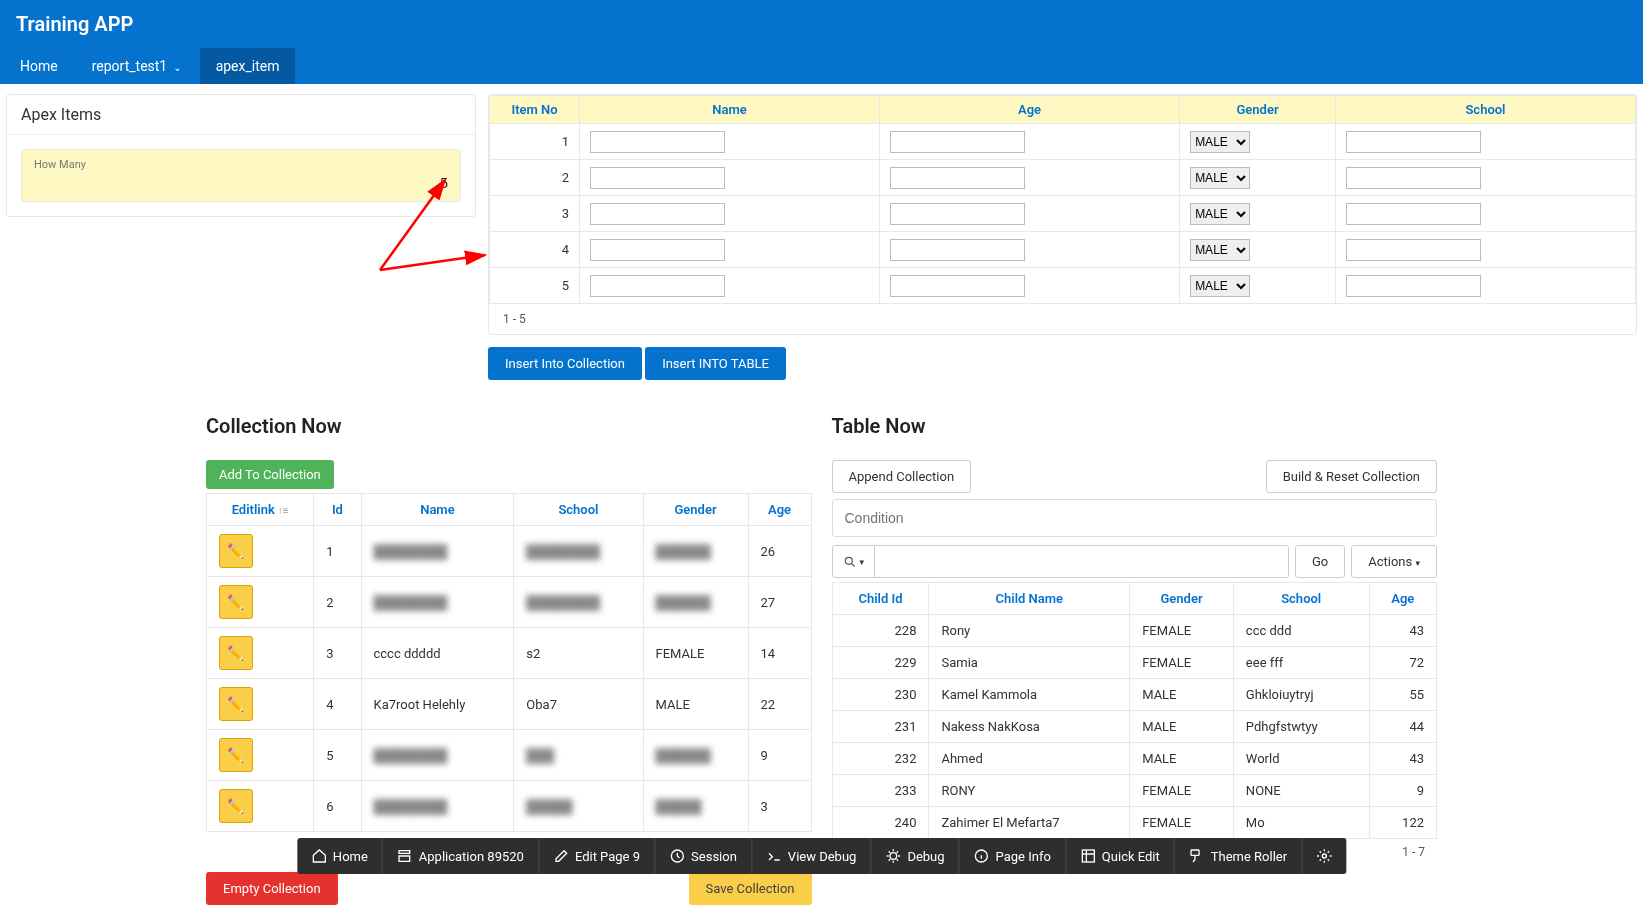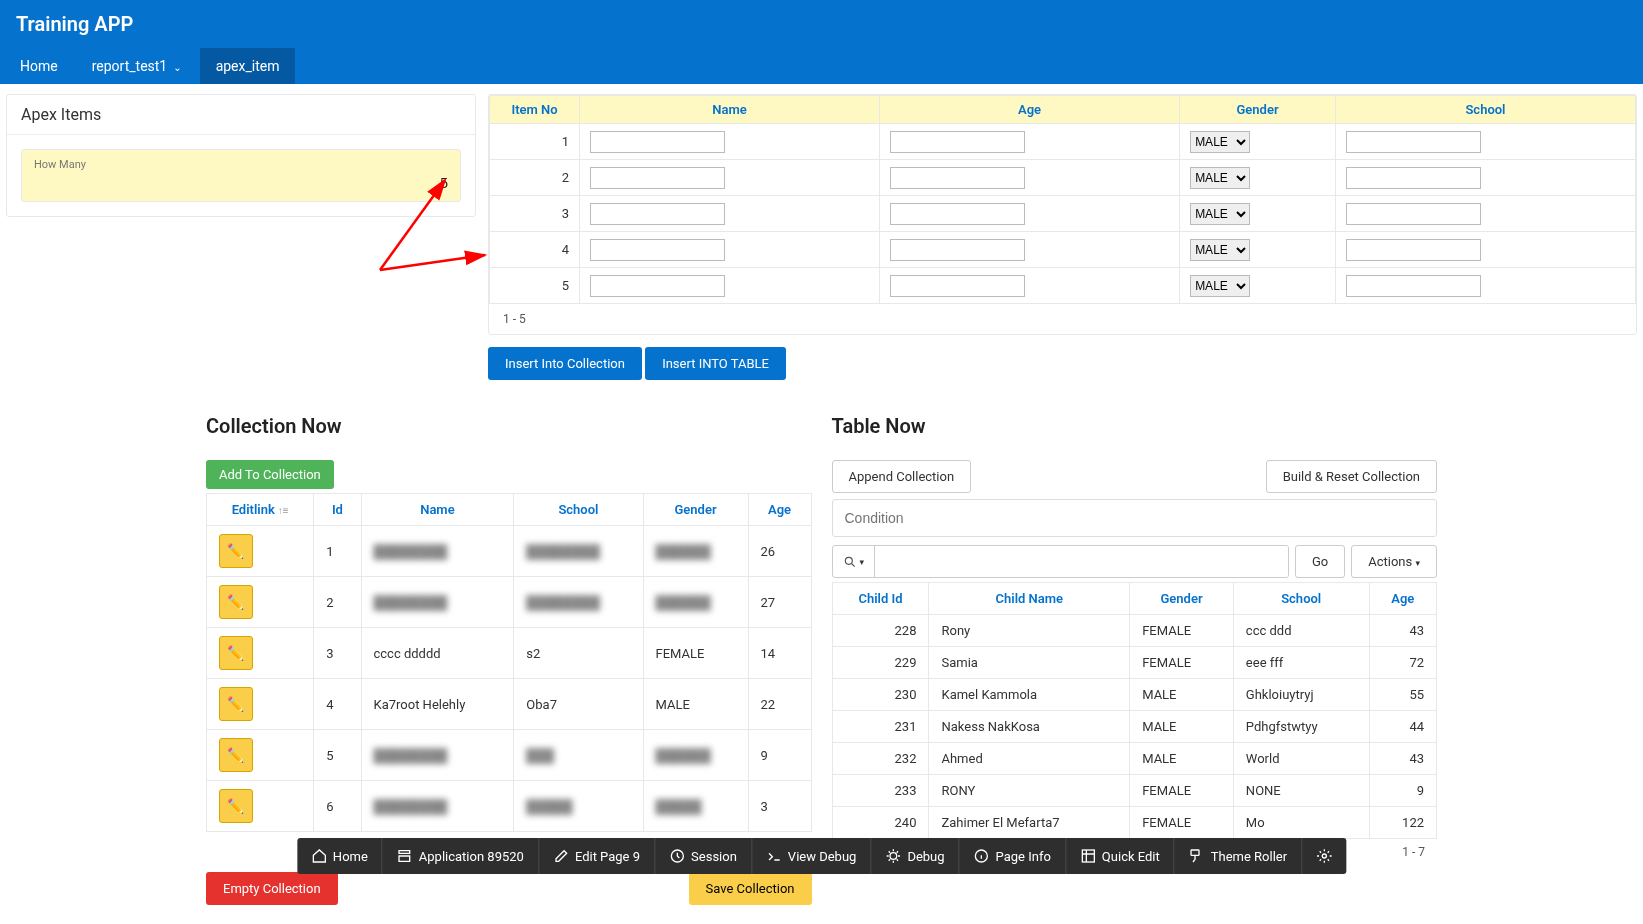--- a/index.html
+++ b/index.html
@@ -30,21 +30,21 @@
   .grid td:first-child { text-align: right; width: 90px; }
   .grid input[type=text] { width: 135px; height: 22px; border: 1px solid #bbb; }
   .grid select { width: 60px; height: 22px; border: 1px solid #bbb; font-size: 12px; }
   .grid td { height: 36px; }
   .grid-footer { text-align: left; padding: 8px 14px; color: #555; font-size: 12px; }
   .btnbar { padding: 12px 0 6px; }
   .btn { display: inline-block; padding: 8px 16px; border-radius: 3px; font-size: 13px; cursor: pointer; border: 1px solid transparent; }
   .btn-blue { background: #0572ce; color: #fff; }
   .btn-green { background: #4eb359; color: #fff; }
   .btn-red { background: #e6322f; color: #fff; }
-  .btn-yellow { background: #fbce4a; color: #000000; }
+  .btn-yellow { background: #fbce4a; color: #404040; }
   .btn-plain { background: #fff; border: 1px solid #ccc; color: #333; }
 
   .section-row { display: flex; gap: 20px; margin-top: 28px; padding: 0 200px 0 200px; position: relative; }
   .section { flex: 1; }
   .section h2 { font-size: 20px; font-weight: 600; margin-bottom: 22px; color: #222; }
   .section .hdr-actions { display: flex; gap: 8px; justify-content: space-between; margin-bottom: 6px; }
   .rtable th, .rtable td { padding: 8px 12px; }
   .rtable th { background: #fff; }
   .rtable td { font-size: 13px; }
   .edit-btn { width: 34px; height: 34px; border: 1px solid #d9a400; background: #fbce4a; border-radius: 3px; display: flex; align-items: center; justify-content: center; cursor: pointer; font-size: 14px; }

